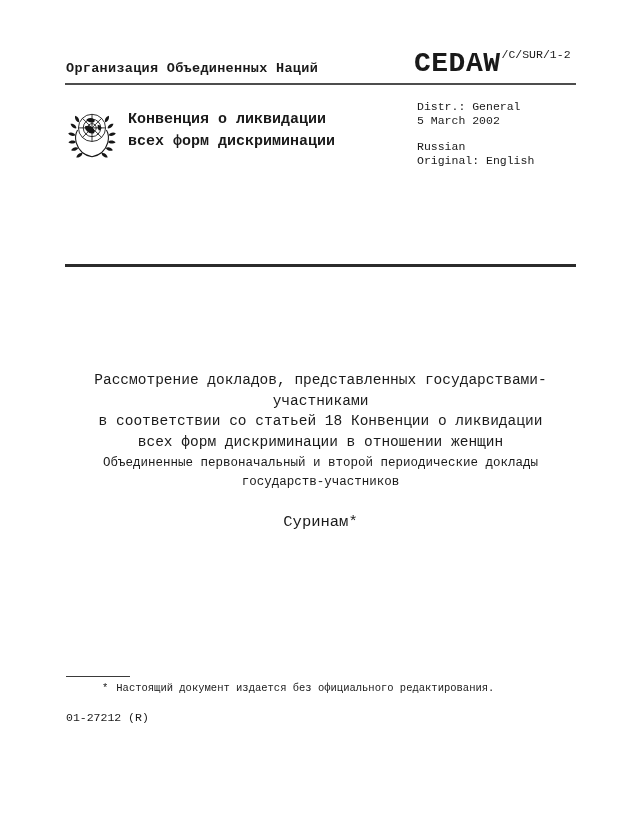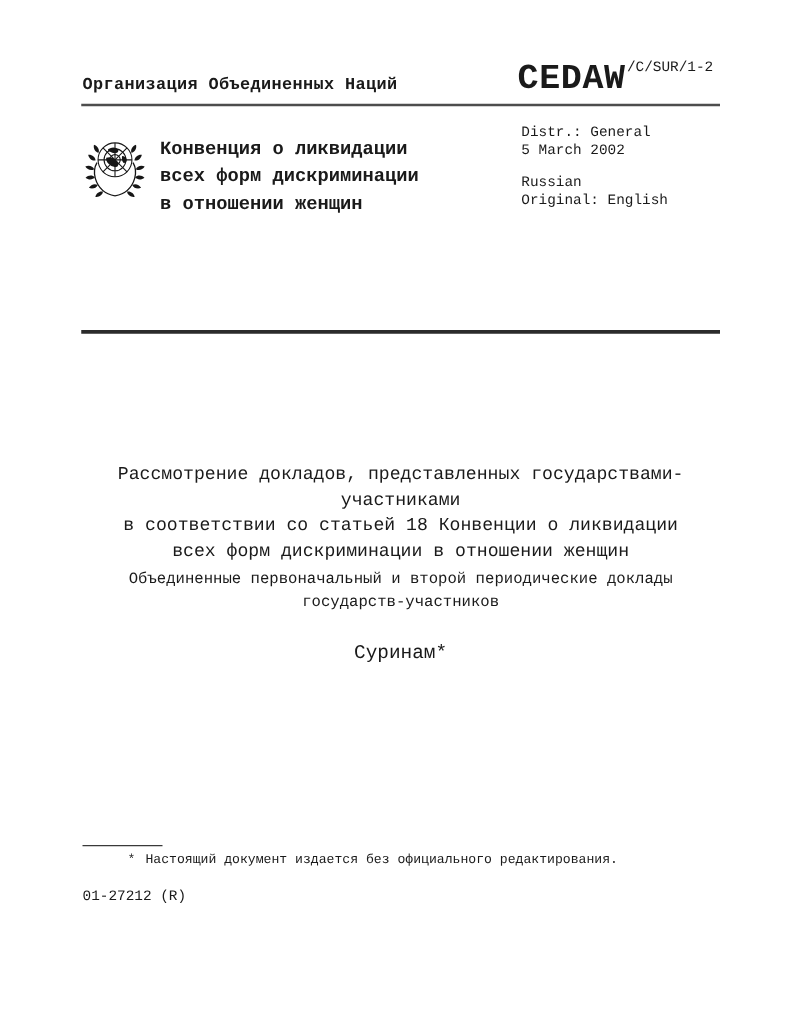--- a/index.html
+++ b/index.html
@@ -215,21 +215,20 @@
         <g transform="translate(47,16.5) rotate(30)">
             <path d="M0,0 C2.4,-2 2.4,-6 0,-8.5 C-2.4,-6 -2.4,-2 0,0 Z"></path>
           </g>
       </g>
     </svg>
   </div>
 
   <div class="convention-title">
     <div>Конвенция о ликвидации</div>
     <div>всех форм дискриминации</div>
-    <div>в отношении женщин</div>
   </div>
 
   <div class="distr">
     <div>Distr.: General</div>
     <div>5 March 2002</div>
     <div class="spacer"></div>
     <div>Russian</div>
     <div>Original: English</div>
   </div>
 

